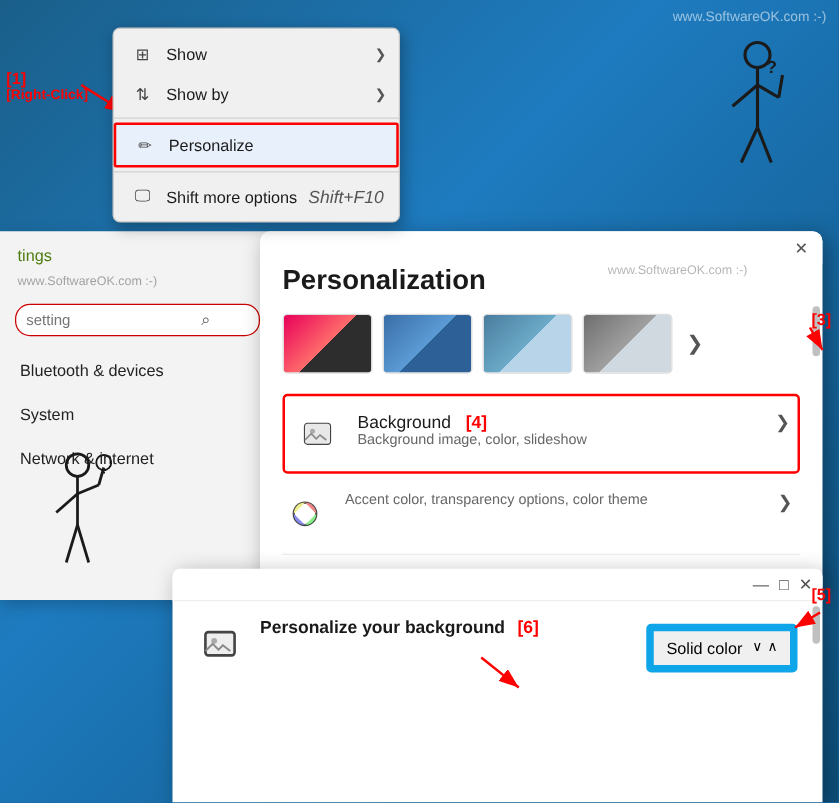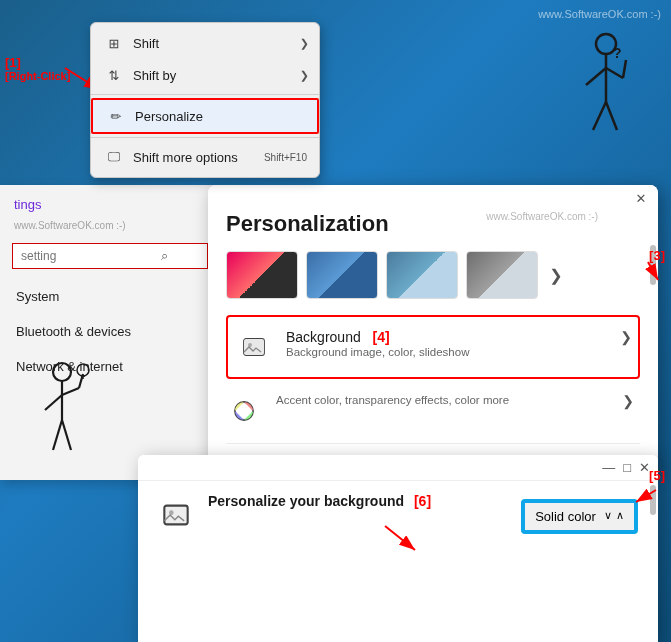--- a/index.html
+++ b/index.html
@@ -64,22 +64,23 @@
     }
     .context-menu-item .item-arrow {
       position: absolute;
       right: 10px;
       font-size: 11px;
       color: #555;
     }
     .context-menu-item .item-shortcut {
       position: absolute;
       right: 12px;
-      font-size: 10px;
-      color: #555;
+      font-size: 14px;
+      color: #555;
+      font-style: italic;
     }
     .context-menu-divider {
       height: 1px;
       background: #d0d0d0;
       margin: 3px 0;
     }
     .personalize-item {
       border: 2px solid red;
       border-radius: 2px;
       background: #e8f0fb;
@@ -102,33 +103,33 @@
       width: 220px;
       height: 295px;
       background: #f3f3f3;
       border-radius: 0 6px 6px 0;
       box-shadow: 2px 4px 12px rgba(0,0,0,0.2);
       overflow: hidden;
     }
     .settings-title {
       padding: 12px 14px 6px;
       font-size: 13px;
-      color: #6d28d9;
+      color: #4d7c0f;
     }
     .settings-watermark {
       padding: 2px 14px 6px;
       font-size: 10px;
       color: rgba(0,0,0,0.35);
     }
     .settings-search {
       margin: 6px 12px;
       display: flex;
       align-items: center;
       border: 1px solid #c00;
-      border-radius: 0;
+      border-radius: 12px;
       background: white;
       padding: 4px 8px;
     }
     .settings-search input {
       border: none;
       outline: none;
       font-size: 12px;
       width: 140px;
       background: transparent;
     }
@@ -333,21 +334,21 @@
     .bg-text p {
       font-size: 12px;
       color: #555;
       line-height: 1.4;
       max-width: 280px;
     }
     .bg-dropdown {
       display: flex;
       margin-left: auto;
       background: #f0f0f0;
-      border: 4px solid #0ea5e9;
+      border: 6px solid #0ea5e9;
       border-radius: 4px;
       padding: 6px 10px;
       font-size: 13px;
       cursor: pointer;
       white-space: nowrap;
       margin-top: 6px;
     }
     .bg-dropdown .dropdown-arrow {
       margin-left: 8px;
       font-size: 11px;
@@ -389,26 +390,26 @@
 </head>
 <body>
 
 <div class="desktop"></div>
 
 <div class="watermark-tr">www.SoftwareOK.com :-)</div>
 
 <div class="context-menu">
   <div class="context-menu-item">
     <span class="item-icon">⊞</span>
-    <span>Shift</span>
+    <span>Show</span>
     <span class="item-arrow">❯</span>
   </div>
   <div class="context-menu-item">
     <span class="item-icon">⇅</span>
-    <span>Shift by</span>
+    <span>Show by</span>
     <span class="item-arrow">❯</span>
   </div>
   <div class="context-menu-divider"></div>
   <div class="context-menu-item personalize-item">
     <span class="item-icon">✏</span>
     <span>Personalize</span>
   </div>
   <div class="context-menu-divider"></div>
   <div class="context-menu-item">
     <span class="item-icon">🖵</span>
@@ -442,22 +443,22 @@
 </svg>
 
 <div class="settings-panel">
   <div class="settings-title">tings</div>
   <div class="settings-watermark">www.SoftwareOK.com :-)</div>
   <div class="settings-search">
     <input type="text" placeholder="setting" style="">
     <span class="search-icon">⌕</span>
   </div>
   <div class="settings-nav">
+    <div class="settings-nav-item">Bluetooth &amp; devices</div>
     <div class="settings-nav-item">System</div>
-    <div class="settings-nav-item">Bluetooth &amp; devices</div>
     <div class="settings-nav-item">Network &amp; internet</div>
   </div>
   <div class="scrollbar-right"></div>
 
   <svg style="position:absolute;bottom:10px;left:35px;width:55px;height:110px;" viewBox="0 0 55 110">
     <circle cx="27" cy="12" r="9" fill="none" stroke="#1a1a1a" stroke-width="2.2"></circle>
     <line x1="27" y1="21" x2="27" y2="60" stroke="#1a1a1a" stroke-width="2.2"></line>
     <line x1="27" y1="35" x2="10" y2="50" stroke="#1a1a1a" stroke-width="2.2"></line>
     <line x1="27" y1="35" x2="44" y2="28" stroke="#1a1a1a" stroke-width="2.2"></line>
     <line x1="44" y1="28" x2="48" y2="14" stroke="#1a1a1a" stroke-width="2.2"></line>
@@ -511,21 +512,21 @@
       <div class="settings-item-icon">
         <svg width="24" height="24" viewBox="0 0 24 24" fill="none">
           <circle cx="12" cy="12" r="9" stroke="#444" stroke-width="1.8" fill="none"></circle>
           <path d="M12 3 A9 9 0 0 1 21 12" fill="#e88" stroke="none"></path>
           <path d="M21 12 A9 9 0 0 1 12 21" fill="#8e8" stroke="none"></path>
           <path d="M12 21 A9 9 0 0 1 3 12" fill="#88e" stroke="none"></path>
           <path d="M3 12 A9 9 0 0 1 12 3" fill="#ee8" stroke="none"></path>
         </svg>
       </div>
       <div class="settings-item-text">
-        <p>Accent color, transparency effects, color more</p>
+        <p>Accent color, transparency options, color theme</p>
       </div>
       <span class="settings-item-arrow">❯</span>
     </div>
   </div>
 
   <div class="pers-scrollbar"></div>
 </div>
 
 <div style="position:absolute;top:248px;right:6px;color:red;font-size:13px;font-weight:bold;">[3]</div>
 

